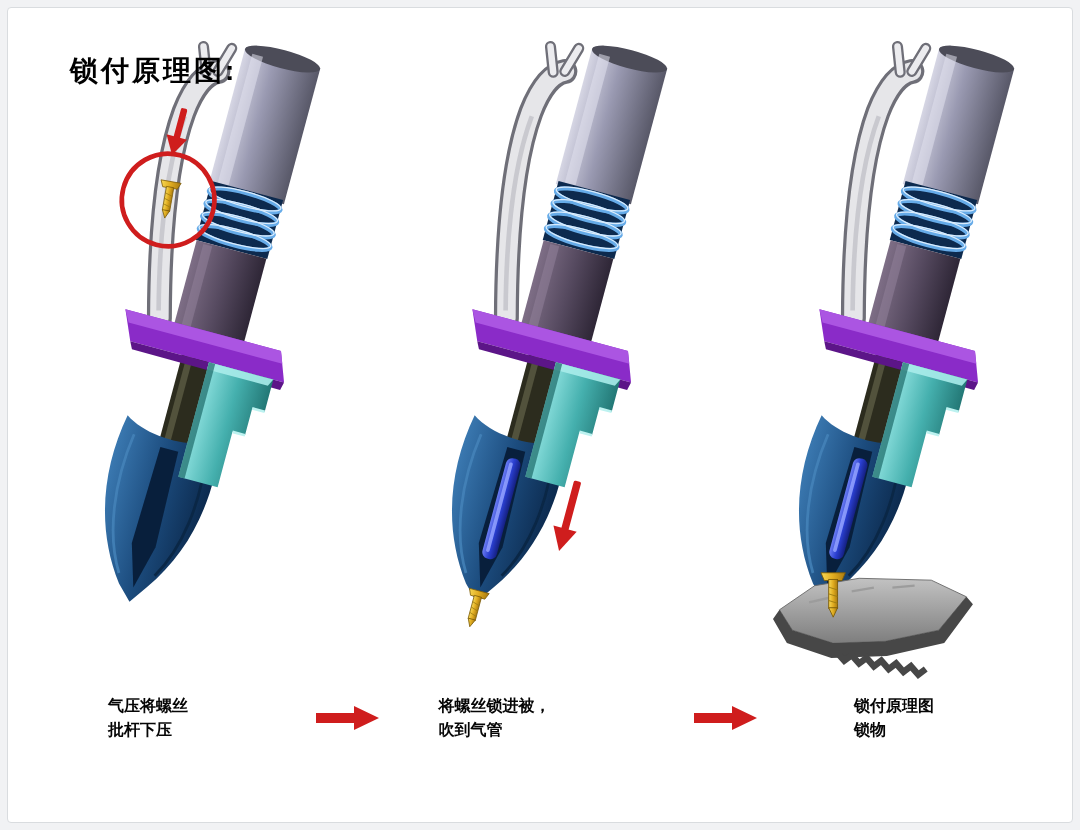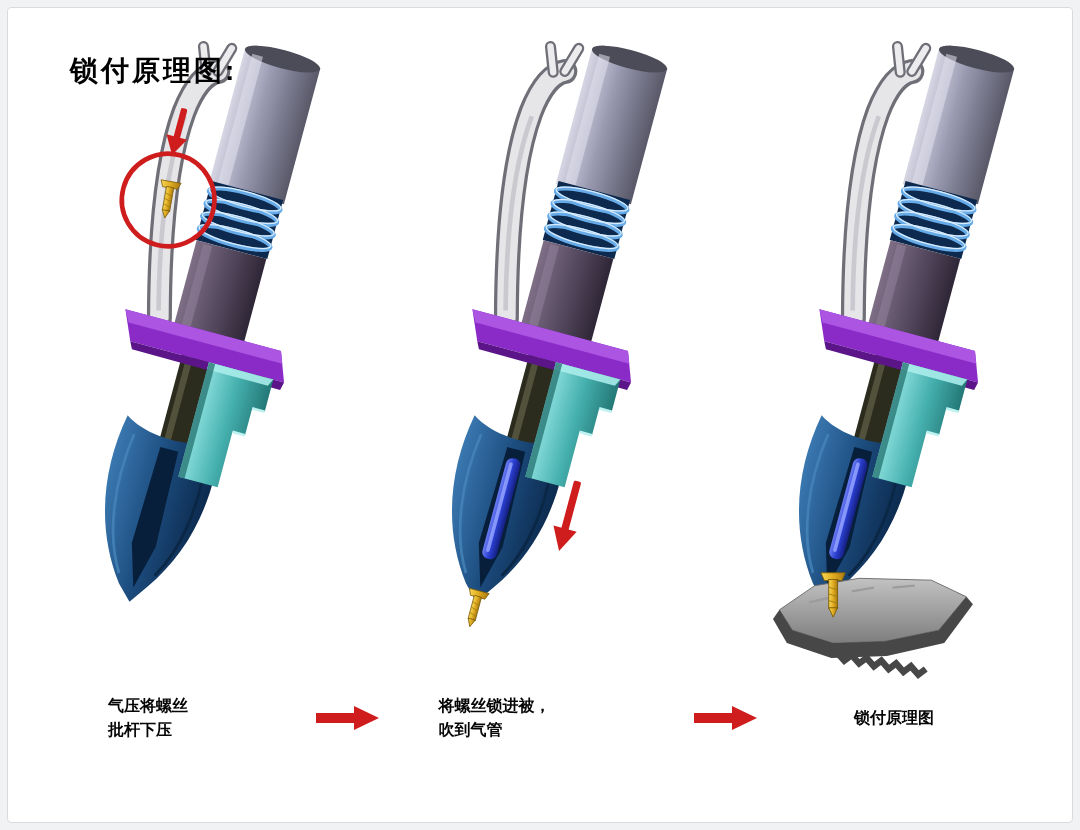--- a/index.html
+++ b/index.html
@@ -232,17 +232,18 @@
       </svg>
       <div class="caption caption-2">
         <div>将螺丝锁进被，</div>
         <div>吹到气管</div>
       </div>
       <svg class="step-arrow" viewBox="0 0 64 26">
         <polygon points="0,8 38,8 38,1 63,13 38,25 38,18 0,18"></polygon>
       </svg>
       <div class="caption caption-3">
         <div>锁付原理图</div>
+        <div>锁物</div>
       </div>
     </div>
 
   </div>
 </div>
 
 </body></html>

